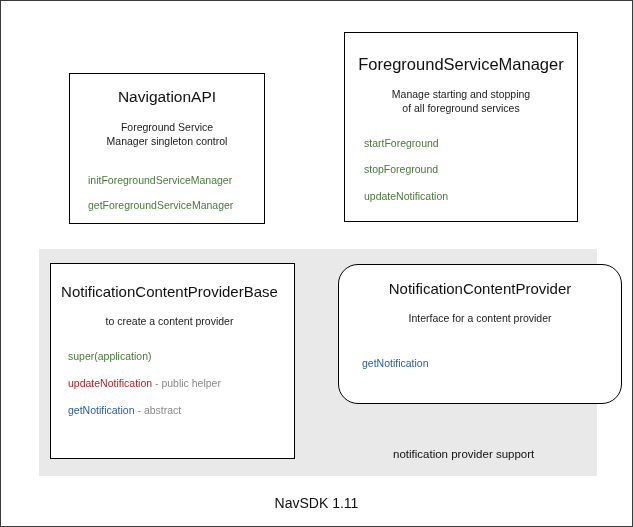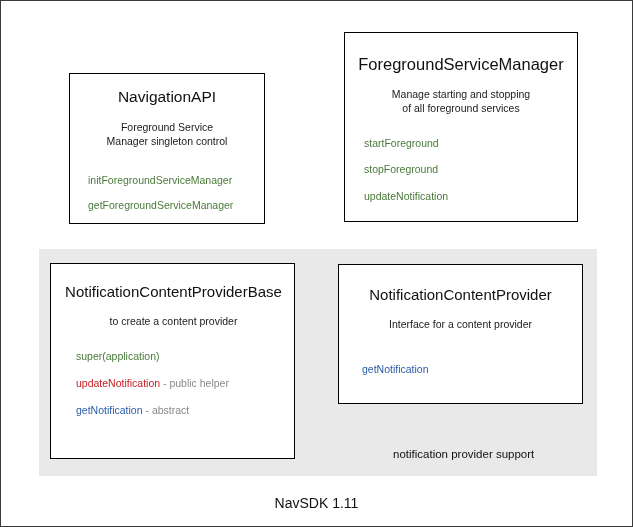--- a/index.html
+++ b/index.html
@@ -111,39 +111,39 @@
       </div>
       <div class="member m-green">
         <span>stopForeground</span><span class="m-note"></span>
       </div>
       <div class="member m-green">
         <span>updateNotification</span><span class="m-note"></span>
       </div>
     </div>
   </div>
 
-  <div class="class-box" style="left:49px; top:262px; width:245px; height:196px; padding:20px 6px 0 8px;">
+  <div class="class-box" style="left:49px; top:262px; width:245px; height:196px; padding:20px 6px 0 0;">
     <div class="class-title" style="font-size:15px;">NotificationContentProviderBase</div>
     <div class="class-desc" style="margin-top:14px;">
       <div>to create a content provider</div>
     </div>
     <div class="members" style="margin-top:22px; padding-left:17px; gap:14px;">
       <div class="member m-green">
         <span>super(application)</span><span class="m-note"></span>
       </div>
       <div class="member m-red">
         <span>updateNotification</span><span class="m-note"> - public helper</span>
       </div>
       <div class="member m-blue">
         <span>getNotification</span><span class="m-note"> - abstract</span>
       </div>
     </div>
   </div>
 
-  <div class="class-box" style="left:337px; top:263px; width:245px; height:140px; padding:22px 6px 0 6px;">
+  <div class="class-box" style="left:337px; top:263px; width:284px; height:140px; padding:16px 6px 0 6px;border-radius:20px;">
     <div class="class-title" style="font-size:15px;">NotificationContentProvider</div>
     <div class="class-desc" style="margin-top:14px;">
       <div>Interface for a content provider</div>
     </div>
     <div class="members" style="margin-top:32px; padding-left:17px; gap:14px;">
       <div class="member m-blue">
         <span>getNotification</span><span class="m-note"></span>
       </div>
     </div>
   </div>

